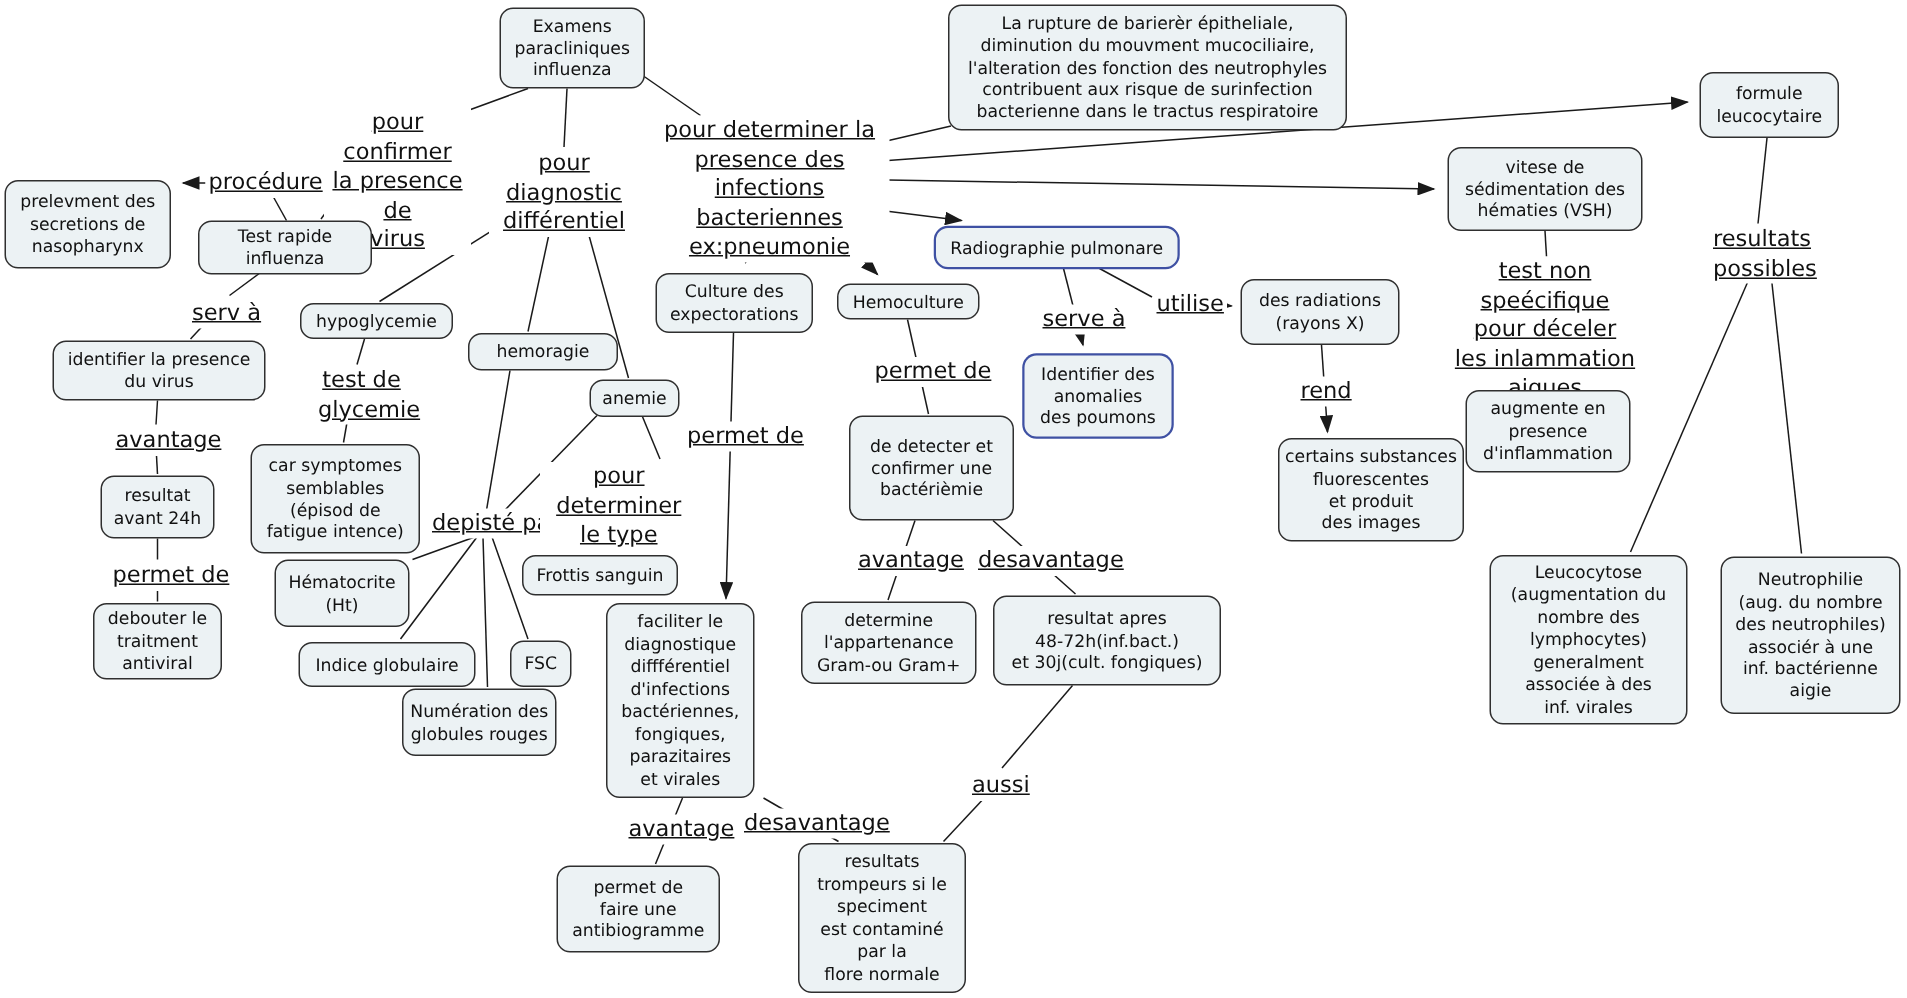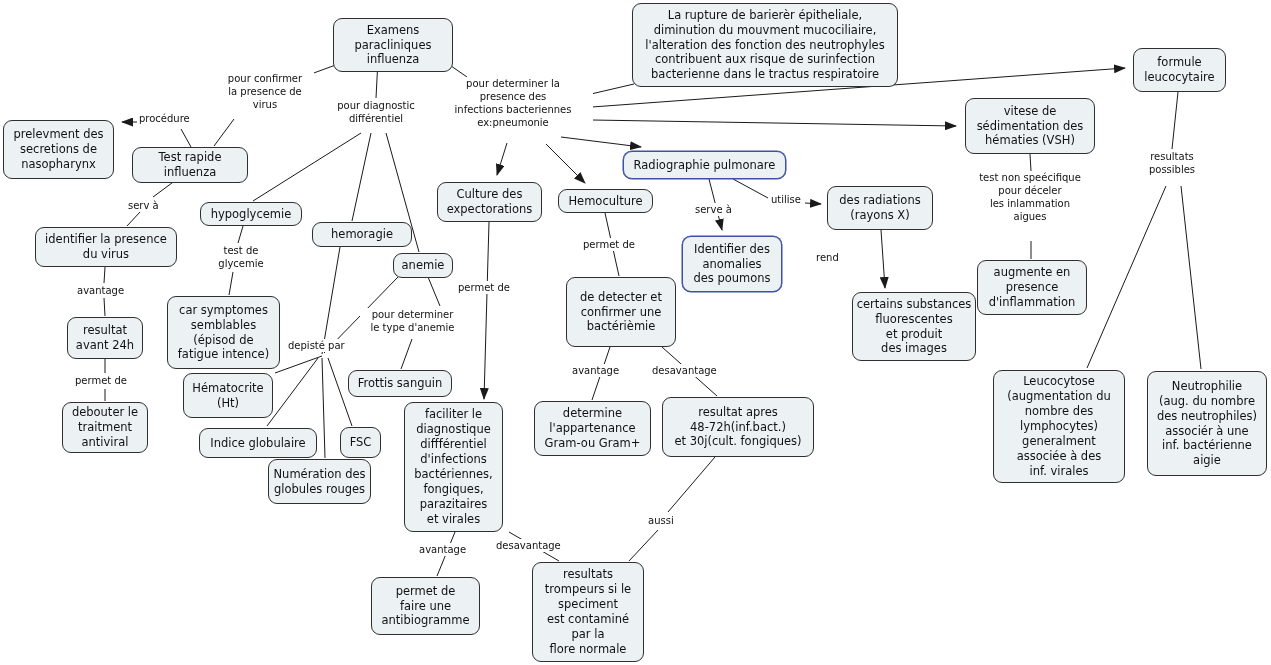--- a/index.html
+++ b/index.html
@@ -24,22 +24,22 @@
     border:1px solid var(--node-border);
     border-radius:9px;
     font-size:11.5px;line-height:1.3;text-align:center;
     white-space:pre-line;
     display:flex;align-items:center;justify-content:center;
     padding:2px 3px;
   }
   .node.hl{border:1px solid var(--hl-border);box-shadow:0 0 0 0.5px var(--hl-border);}
   .lbl{
     position:absolute;box-sizing:border-box;
-    font-size:10px;line-height:1.3;text-align:center;
-    white-space:pre-line;background:var(--bg);padding:0 2px;
+    font-size:15px;line-height:1.3;text-align:center;
+    white-space:pre-line;background:var(--bg);padding:0 2px;text-decoration:underline;
   }
 </style>
 </head>
 <body>
 
 <div id="canvas">
 
   <svg id="edges" viewBox="0 0 1271 665">
     <defs>
       <marker id="arrow" markerWidth="13" markerHeight="9" refX="11" refY="4.5" orient="auto">
@@ -111,34 +111,34 @@
   <div class="lbl" style="left:73px;top:374px">permet de</div>
   <div class="lbl" style="left:210px;top:244px;width:62px">test de
 glycemie</div>
   <div class="lbl" style="left:286px;top:339px">depisté par</div>
   <div class="lbl" style="left:360px;top:308px;width:105px">pour determiner
 le type d'anemie</div>
   <div class="lbl" style="left:456px;top:281px">permet de</div>
   <div class="lbl" style="left:581px;top:238px">permet de</div>
   <div class="lbl" style="left:693px;top:203px">serve à</div>
   <div class="lbl" style="left:769px;top:193px">utilise</div>
-  <div class="lbl" style="left:814px;top:251px">rend</div>
+  <div class="lbl" style="left:865px;top:251px">rend</div>
   <div class="lbl" style="left:570px;top:364px">avantage</div>
   <div class="lbl" style="left:650px;top:364px">desavantage</div>
   <div class="lbl" style="left:646px;top:514px">aussi</div>
   <div class="lbl" style="left:417px;top:543px">avantage</div>
   <div class="lbl" style="left:494px;top:539px">desavantage</div>
   <div class="lbl" style="left:964px;top:171px;width:132px">test non speécifique
 pour déceler
 les inlammation
 aigues</div>
   <div class="lbl" style="left:1140px;top:150px;width:64px">resultats
 possibles</div>
 
-  <div class="node" style="left:333px;top:18px;width:120px;min-height:54px">Examens
+  <div class="node" style="left:333px;top:5px;width:97px;min-height:54px">Examens
 paracliniques
 influenza</div>
   <div class="node" style="left:632px;top:3px;width:266px;min-height:84px">La rupture de barierèr épitheliale,
 diminution du mouvment mucociliaire,
 l'alteration des fonction des neutrophyles
 contribuent aux risque de surinfection
 bacterienne dans le tractus respiratoire</div>
   <div class="node" style="left:3px;top:120px;width:111px;min-height:59px">prelevment des
 secretions de
 nasopharynx</div>

